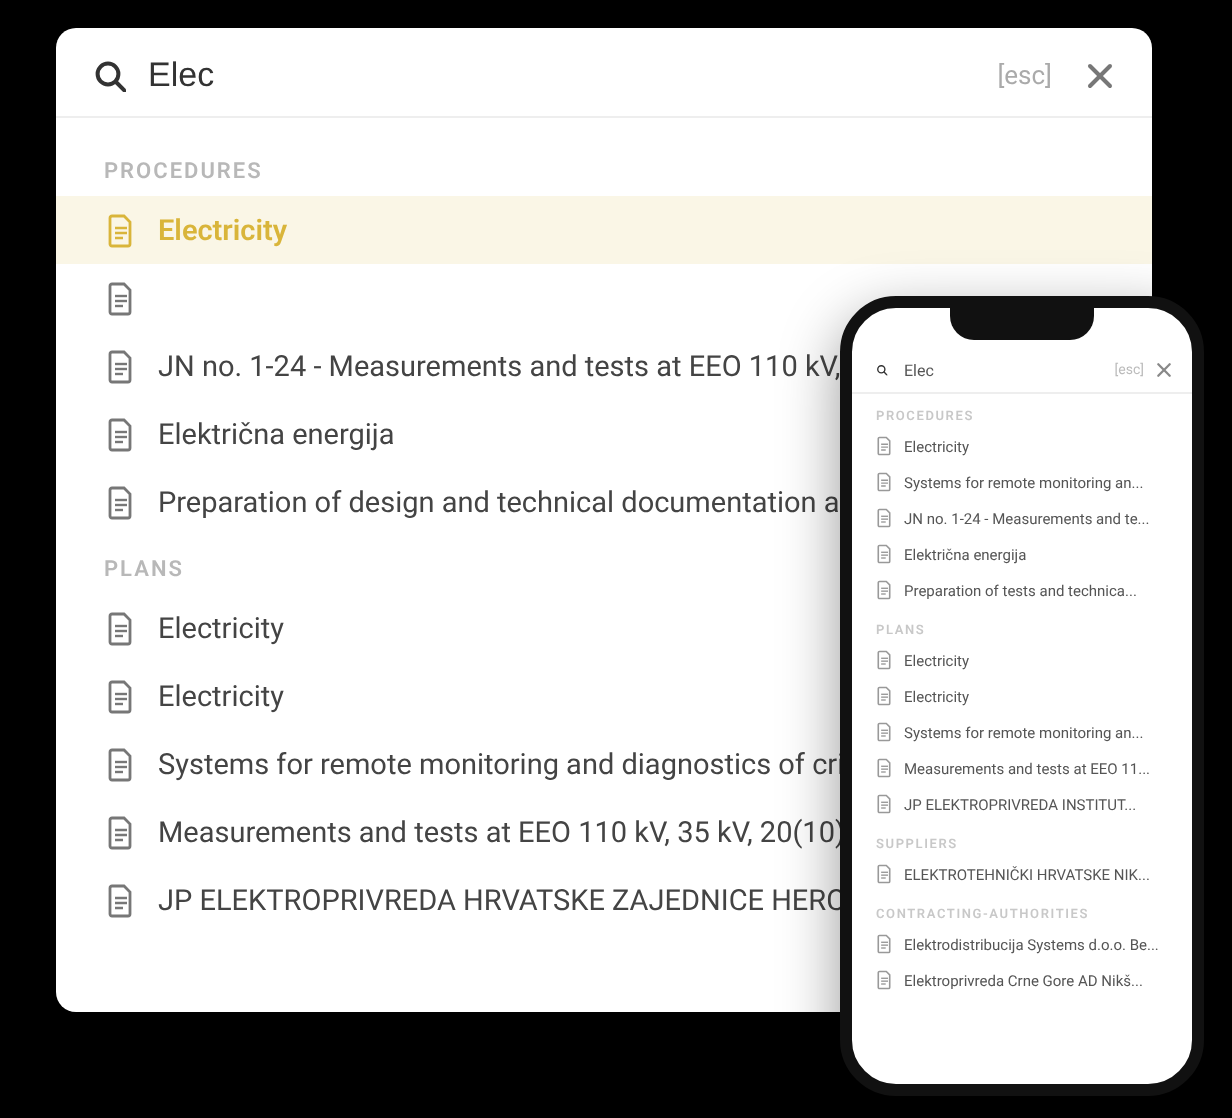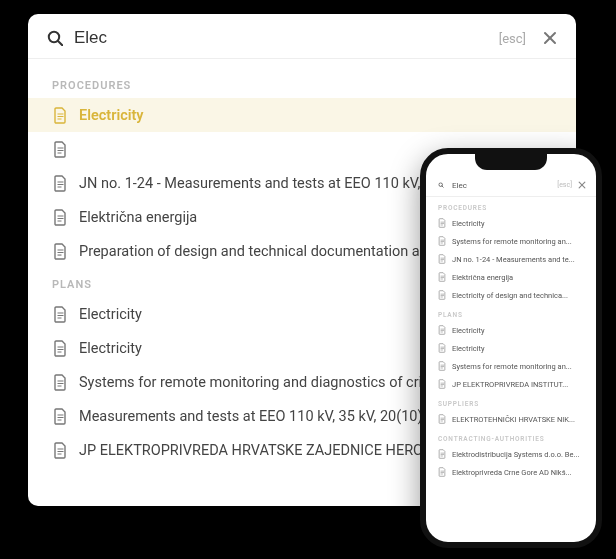--- a/index.html
+++ b/index.html
@@ -296,21 +296,21 @@
             </svg>
           </span>
           <span class="txt">Električna energija</span>
         </div>
       <div class="p-item">
           <span class="p-doc-ico">
             <svg width="8" height="10" viewBox="0 0 14 17">
               <use href="#i-doc"></use>
             </svg>
           </span>
-          <span class="txt">Electricity of design and technica...</span>
+          <span class="txt">Preparation of tests and technica...</span>
         </div>
 
       <div class="p-section">PLANS</div>
       <div class="p-item">
           <span class="p-doc-ico">
             <svg width="8" height="10" viewBox="0 0 14 17">
               <use href="#i-doc"></use>
             </svg>
           </span>
           <span class="txt">Electricity</span>
@@ -323,20 +323,28 @@
           </span>
           <span class="txt">Electricity</span>
         </div>
       <div class="p-item">
           <span class="p-doc-ico">
             <svg width="8" height="10" viewBox="0 0 14 17">
               <use href="#i-doc"></use>
             </svg>
           </span>
           <span class="txt">Systems for remote monitoring an...</span>
+        </div>
+      <div class="p-item">
+          <span class="p-doc-ico">
+            <svg width="8" height="10" viewBox="0 0 14 17">
+              <use href="#i-doc"></use>
+            </svg>
+          </span>
+          <span class="txt">Measurements and tests at EEO 11...</span>
         </div>
       <div class="p-item">
           <span class="p-doc-ico">
             <svg width="8" height="10" viewBox="0 0 14 17">
               <use href="#i-doc"></use>
             </svg>
           </span>
           <span class="txt">JP ELEKTROPRIVREDA INSTITUT...</span>
         </div>
 

